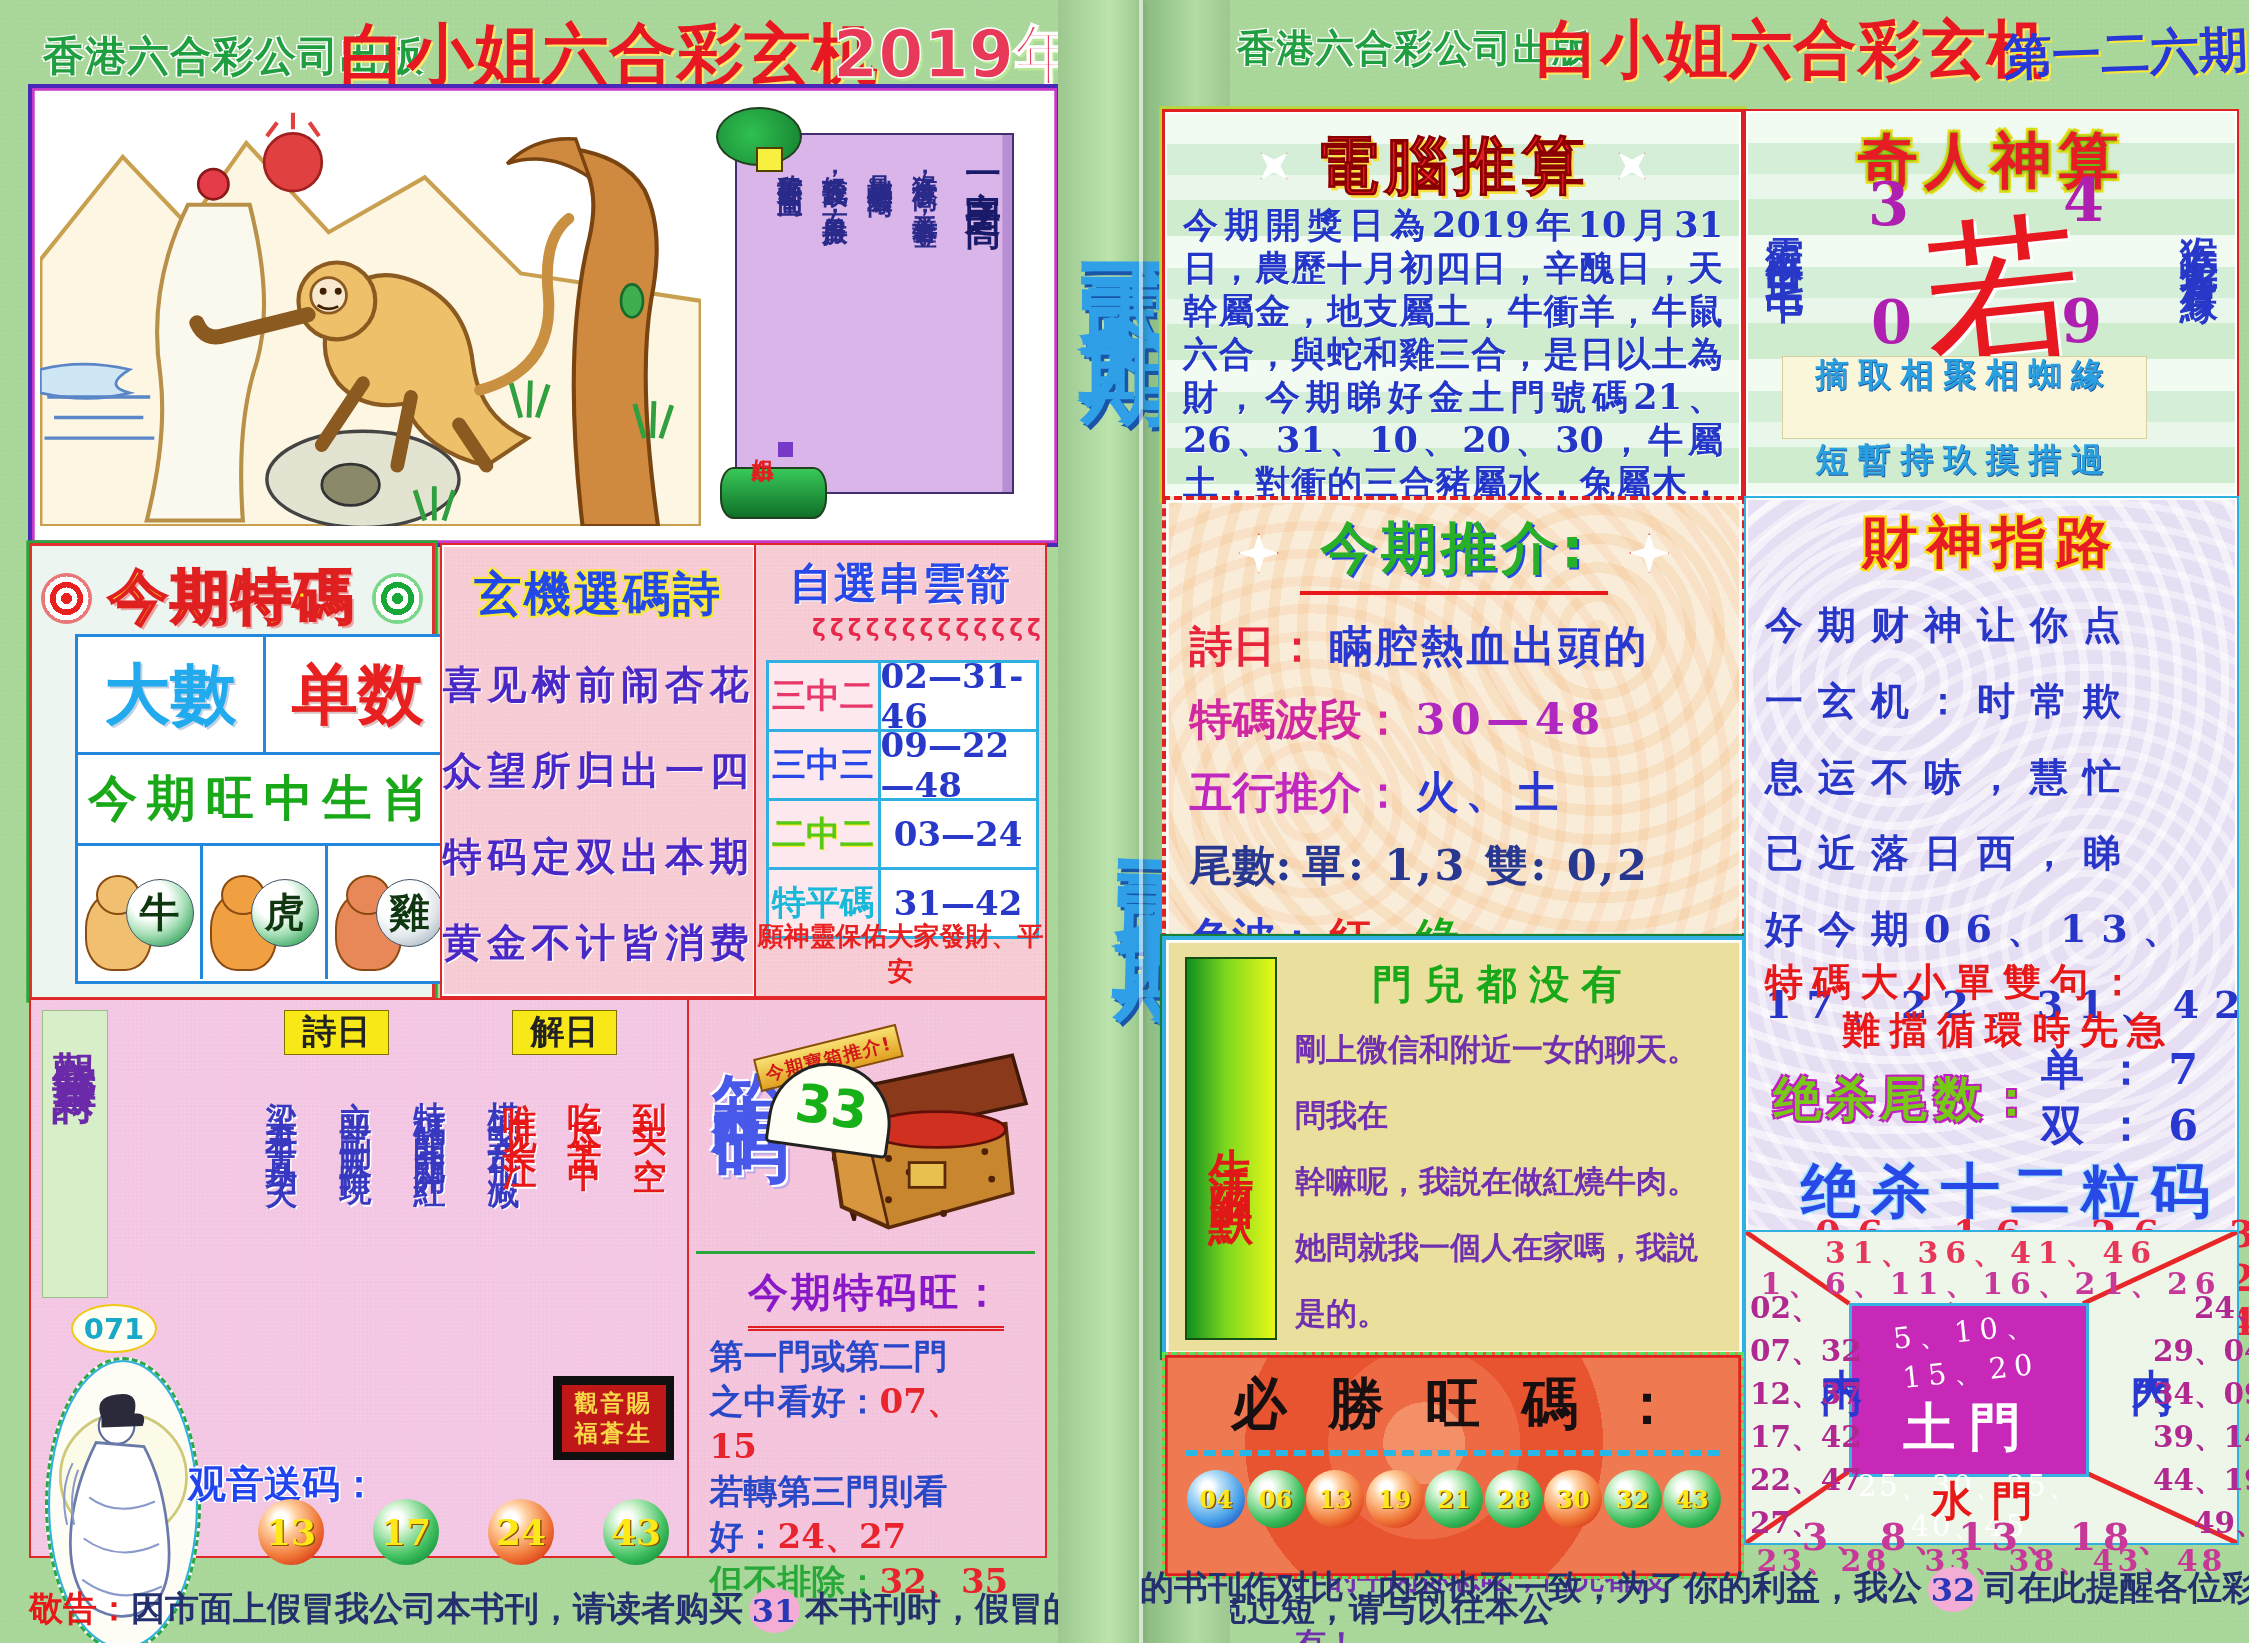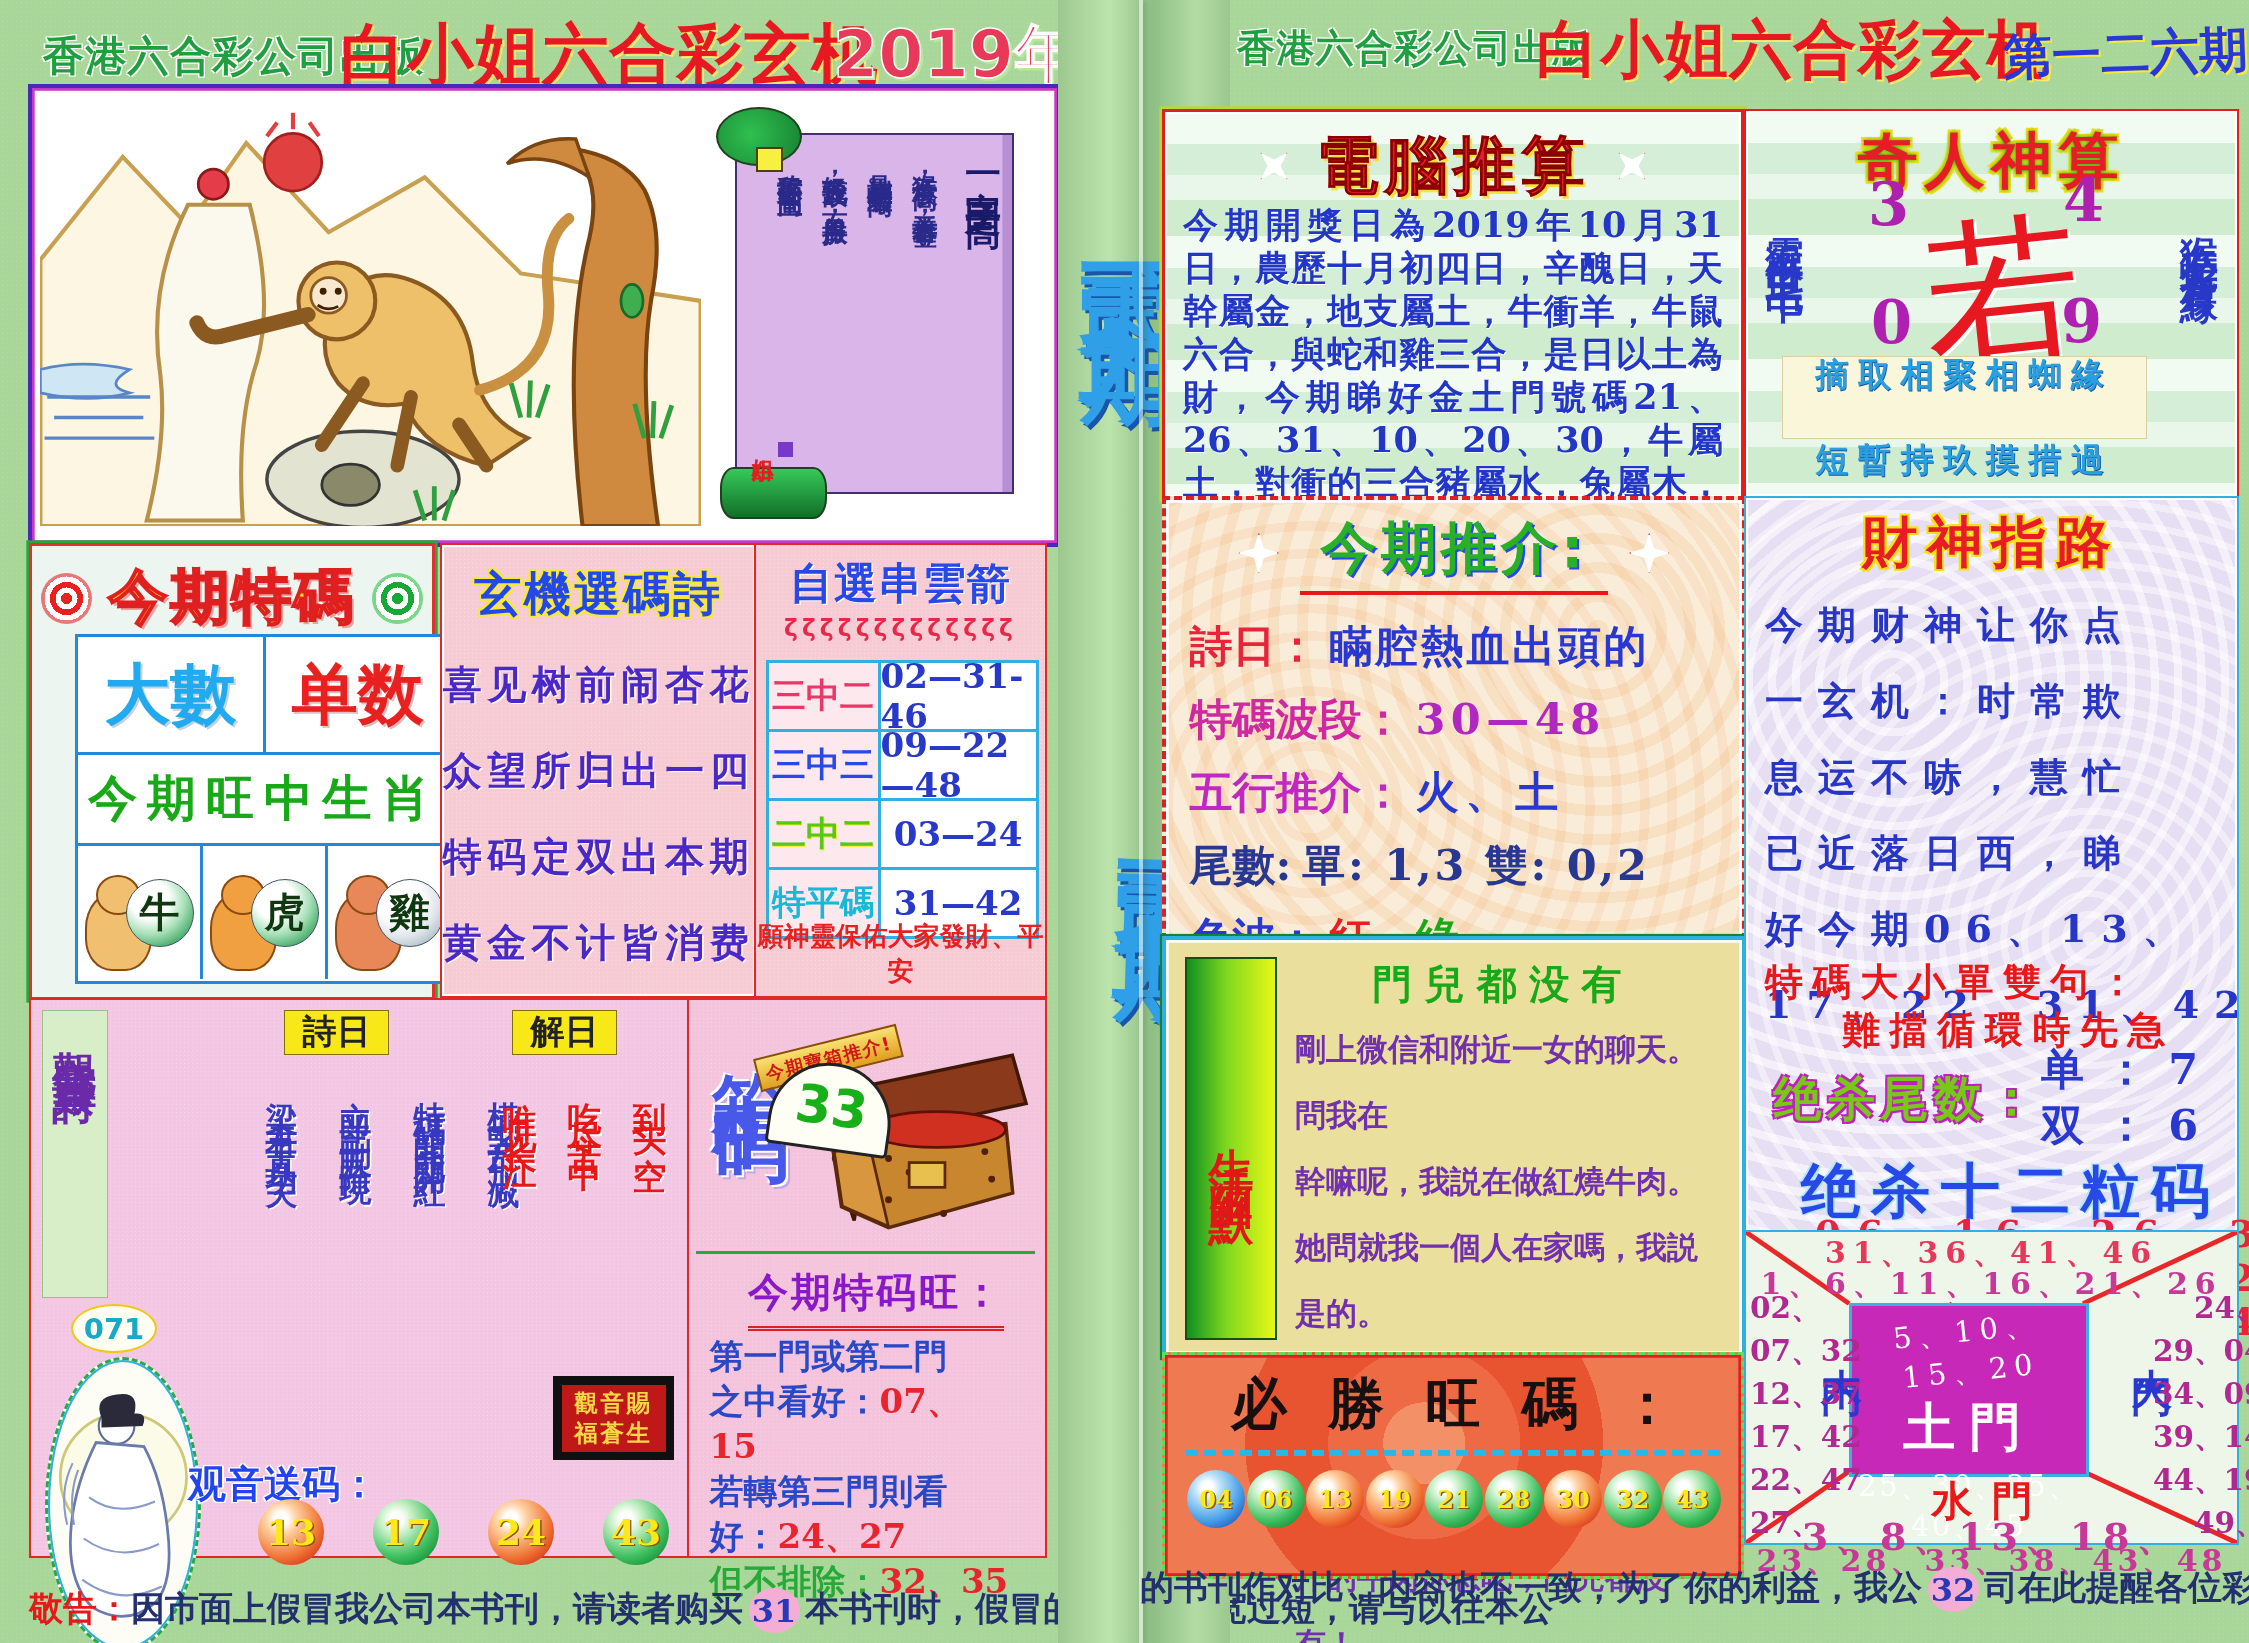--- a/index.html
+++ b/index.html
@@ -51,21 +51,21 @@
   .zball.green{background:radial-gradient(circle at 35% 30%,#ffffff 0 30%,#a8e0b8 55%,#2f9f58 85%);}
   .zball.silver{background:radial-gradient(circle at 35% 30%,#ffffff 0 35%,#dfe5ea 60%,#9fb0ba 90%);}
 
   .xuanjiBox{left:440px;top:543px;width:313px;height:451px;background:#f7cbd3;border:2.7px solid #e02828;box-shadow:inset 0 0 0 2.1px #ffffff;background-image:radial-gradient(rgba(255,255,255,.45) 0.7px,transparent 0.7px);background-size:4.1px 4.1px;}
   .xuanjiTitle{margin-top:18px;text-align:center;font-size:47px;font-weight:bold;color:#2248e8;text-shadow:2.1px 2.1px 0 #f8e838,-2.1px -2.1px 0 #f8e838,2.1px -2.1px 0 #f8e838,-2.1px 2.1px 0 #f8e838;letter-spacing:2.7px;}
   .xuanjiLines{margin-top:23.4px;text-align:center;}
   .xuanjiLines>div{font-size:39px;font-weight:bold;color:#4a28c8;letter-spacing:5.5px;margin-top:32px;text-shadow:1.4px 1.4px 0 #ffffff;}
 
   .chuanBox{left:754px;top:543px;width:289px;height:451px;background:#f7cbd3;border:2.7px solid #e02828;background-image:radial-gradient(rgba(255,255,255,.45) 0.7px,transparent 0.7px);background-size:4.1px 4.1px;}
   .chuanTitle{margin-top:9.6px;text-align:center;font-size:43px;font-weight:bold;color:#2848e8;text-shadow:1.4px 1.4px 0 #fff;letter-spacing:1.4px;}
-  .squig{text-align:center;color:#e82848;font-size:23.4px;font-weight:bold;letter-spacing:4.1px;margin-top:1.4px;}
+  .squig{text-align:right;color:#e82848;font-size:23.4px;font-weight:bold;letter-spacing:4.1px;margin-top:1.4px;}
   .chuanTable{position:absolute;left:9.6px;top:115px;width:267px;border:3.4px solid #30b0e0;background:#fff;}
   .chuanRow{display:flex;height:66px;border-bottom:3.4px solid #30b0e0;}
   .chuanRow:last-child{border-bottom:none;}
   .chuanRow .lab{width:109px;display:flex;align-items:center;justify-content:center;font-size:34px;font-weight:bold;border-right:3.4px solid #30b0e0;background:#fde8ee;}
   .chuanRow .val{flex:1;display:flex;align-items:center;justify-content:center;font-size:34px;font-weight:bold;color:#2838c8;font-family:"DejaVu Serif",serif;}
   .lab.c0{color:#e8386a;} .lab.c1{color:#2848e8;} .lab.c2{color:#58c818;text-shadow:0.7px 0.7px 0 #f8e818;} .lab.c3{color:#18b8d8;}
   .bless{position:absolute;left:0;bottom:6.9px;width:100%;text-align:center;font-size:26px;font-weight:bold;color:#e82020;}
 
   
   .shijiePanel{left:29px;top:998px;width:658px;height:556px;background:#f3c7e3;border:2.7px solid #e02828;background-image:radial-gradient(rgba(255,255,255,.4) 0.7px,transparent 0.7px);background-size:4.1px 4.1px;}

